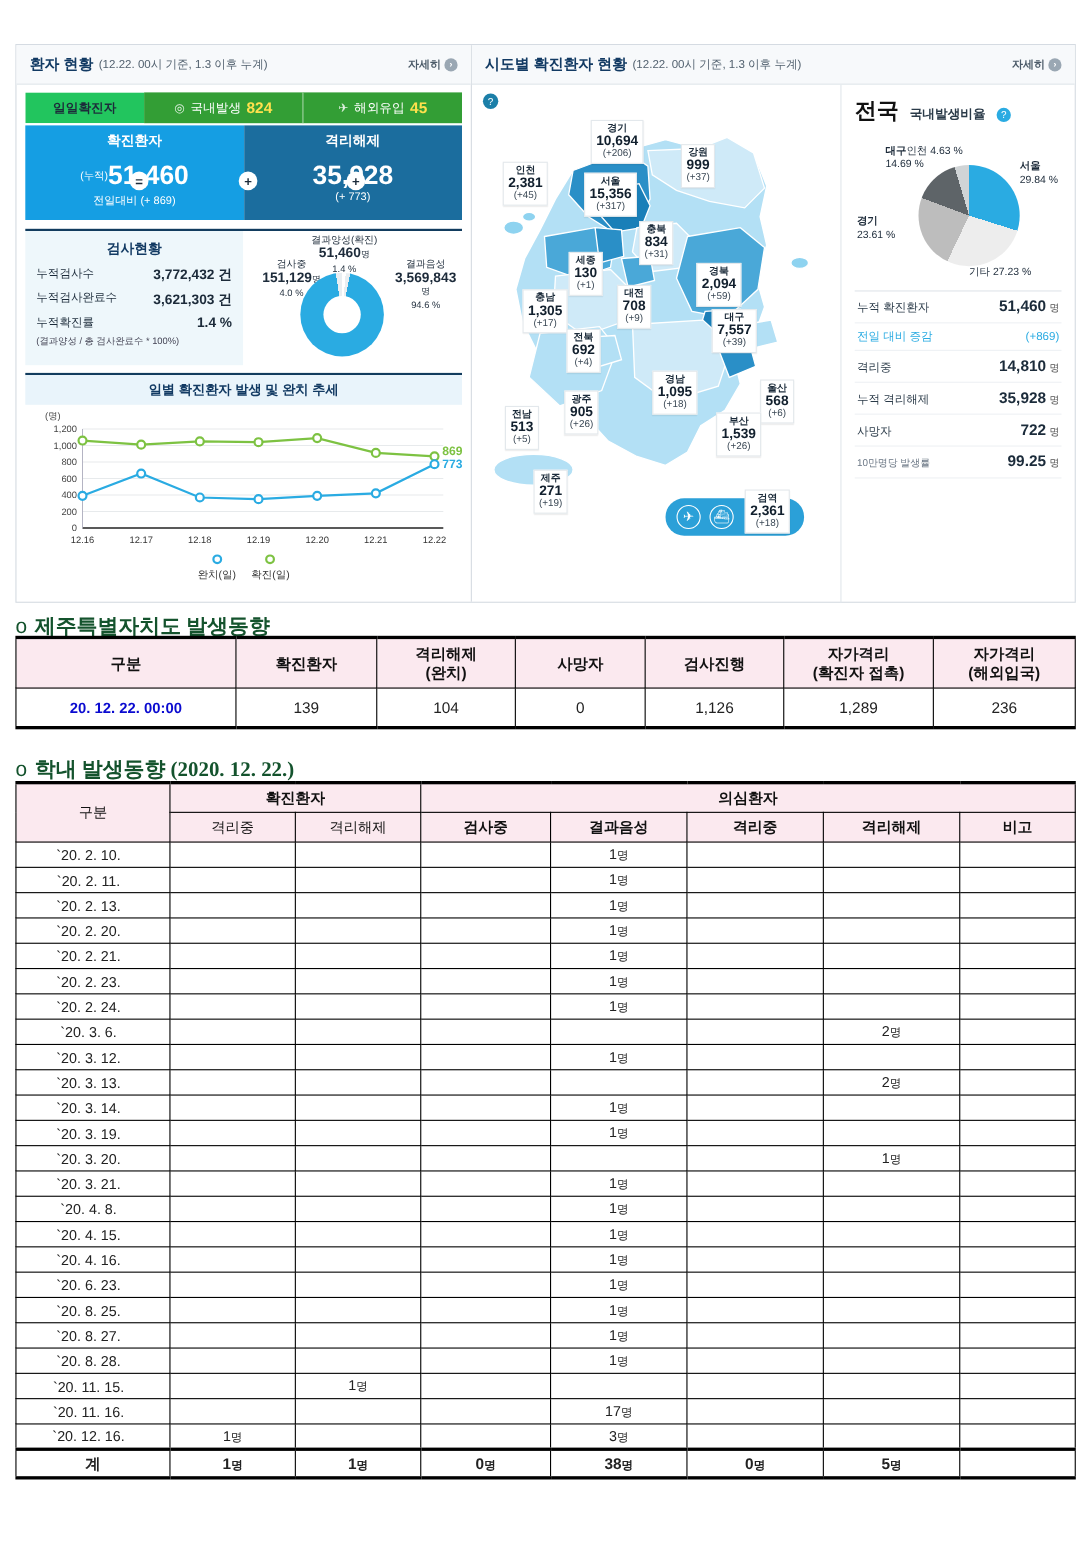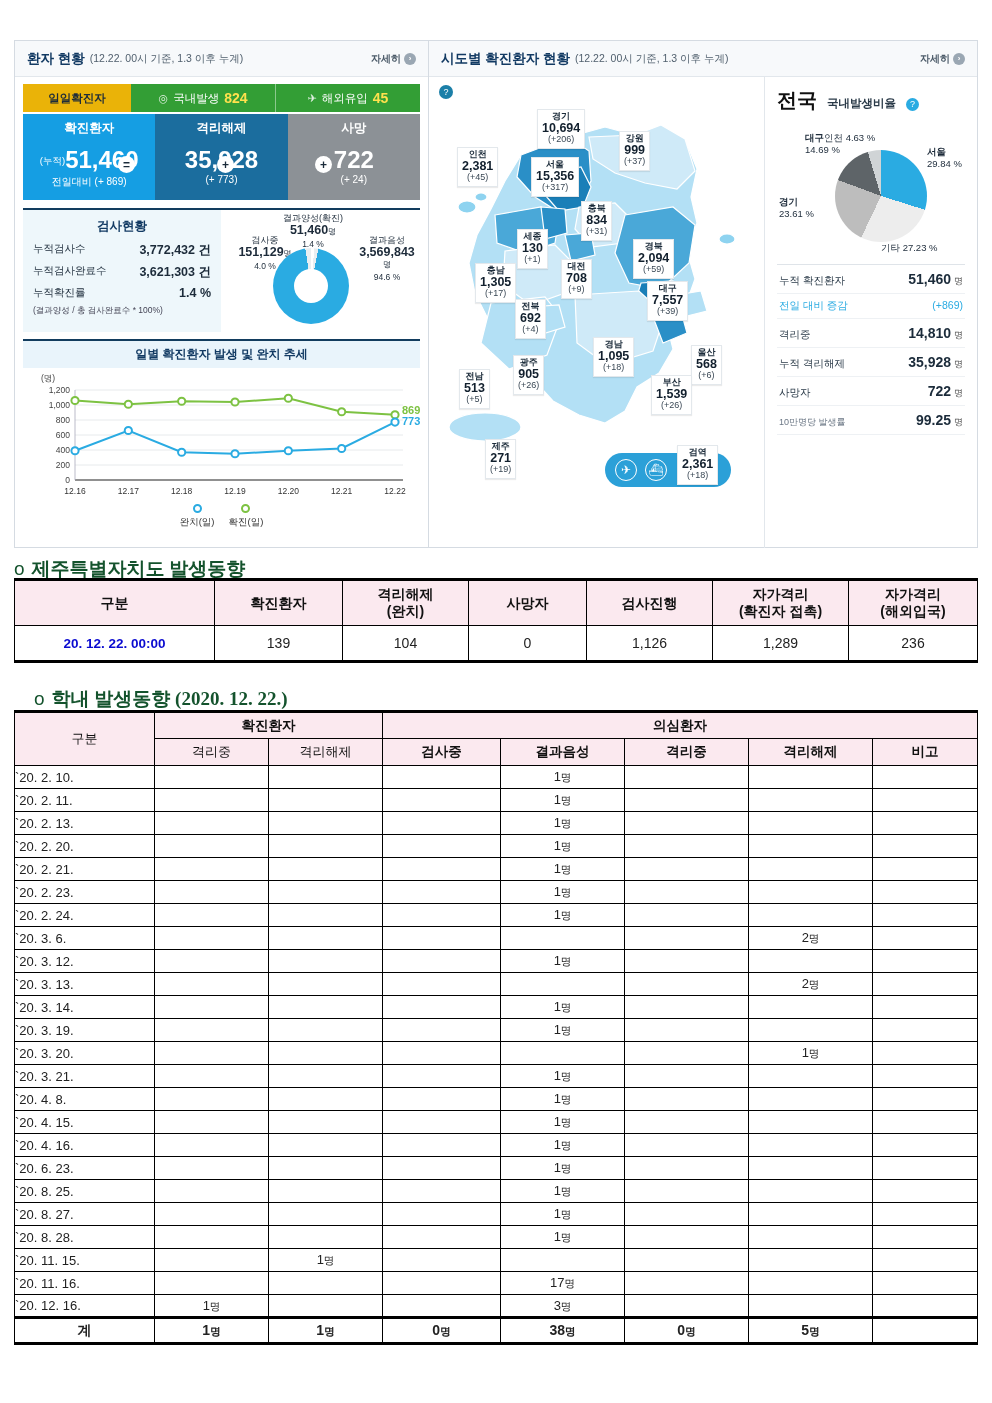--- a/index.html
+++ b/index.html
@@ -38,21 +38,21 @@
   .more-dot {
     width: 12px; height: 12px; border-radius: 50%;
     background: #9aa7b3; color: #fff; font-size: 8px;
     display: flex; align-items: center; justify-content: center;
   }
 
   
   .inner-l { padding: 7px 8px 0 8px; }
   .daily-row { display: flex; height: 28px; }
   .daily-label {
-    width: 108px; background: #eab308; color: #1d2c3a;
+    width: 108px; background: #22c55e; color: #1d2c3a;
     font-size: 11.5px; font-weight: bold;
     display:flex; align-items:center; justify-content:center;
     clip-path: polygon(0 0, 100% 0, 100% 100%, 0 100%);
     position: relative;
   }
   .daily-label:after{
     content:""; position:absolute; right:-8px; top:0;
     border-left: 8px solid #d8d8d8;
     border-top: 14px solid transparent;
     border-bottom: 14px solid transparent;
@@ -206,21 +206,21 @@
   #jeju .t-top { border-top:3px solid #000; }
   #jeju .t-bot { border-bottom:3px solid #000; }
 
   
   #school { left:14px; top:710px; width:964px; }
   #school th {
     background:#fbe9ef; font-weight:bold; font-size:13.5px; color:#111;
   }
   #school th.thin { font-weight:normal; font-size:13px; }
   #school td { height:23px; font-size:13px; }
-  #school td.date { text-align:left; padding-right:8px; font-size:13px;}
+  #school td.date { text-align:center; padding-right:8px; font-size:13px;}
   #school tr.total td { font-weight:bold; font-size:14px; height:26px; }
   #school .tborder-top { border-top:3px solid #000; }
   #school .tborder-bot { border-bottom:3px solid #000; }
   .myeong { font-size:10.5px; }
 </style>
 </head>
 <body>
 
 <div class="dashboard">
 
@@ -264,26 +264,20 @@
         <div class="stat c2">
           <div class="h">격리해제</div>
           <div class="h2" style="visibility:hidden">_</div>
           <div class="v">35,928</div>
           <div class="d">(+ 773)</div>
         </div>
         <div class="op" style="left:194px">+</div>
 
         <div class="op" style="left:292px">+</div>
 
-        <div class="stat c4">
-          <div class="h">사망</div>
-          <div class="h2" style="visibility:hidden">_</div>
-          <div class="v">722</div>
-          <div class="d">(+ 24)</div>
-        </div>
       </div>
 
       <div class="test-box">
         <div class="test-left">
           <div class="t">검사현황</div>
           <div class="tl-row">
             <span>누적검사수</span>
             <b>3,772,432 건</b>
           </div>
           <div class="tl-row">
@@ -510,21 +504,21 @@
           <div class="mlab" style="left:222px; top:264px;">
             <div class="n">부산</div>
             <div class="v">1,539</div>
             <div class="d">(+26)</div>
           </div>
           <div class="mlab" style="left:30px; top:258px;">
             <div class="n">전남</div>
             <div class="v">513</div>
             <div class="d">(+5)</div>
           </div>
-          <div class="mlab" style="left:56px; top:328px;">
+          <div class="mlab" style="left:56px; top:316px;">
             <div class="n">제주</div>
             <div class="v">271</div>
             <div class="d">(+19)</div>
           </div>
 
           <div class="quar">
             <div class="ico" style="left:10px">✈</div>
             <div class="ico" style="left:40px">⛴</div>
           </div>
           <div class="mlab" style="left:248px; top:334px;">
@@ -615,21 +609,21 @@
       <td class="t-bot">139</td>
       <td class="t-bot">104</td>
       <td class="t-bot">0</td>
       <td class="t-bot">1,126</td>
       <td class="t-bot">1,289</td>
       <td class="t-bot">236</td>
     </tr>
   </tbody>
 </table>
 
-<div class="sec-ttl" style="left:14px; top:686px;margin-left:20px;">
+<div class="sec-ttl" style="left:14px; top:686px;">
   <span class="o">o</span><span>학내 발생동향 (2020. 12. 22.)</span>
 </div>
 
 <table id="school">
   <thead>
     <tr>
       <th class="thin tborder-top" rowspan="2" style="width:140px;height:54px">구분</th>
       <th class="tborder-top" colspan="2" style="width:228px;height:27px">확진환자</th>
       <th class="tborder-top" colspan="5">의심환자</th>
     </tr>

